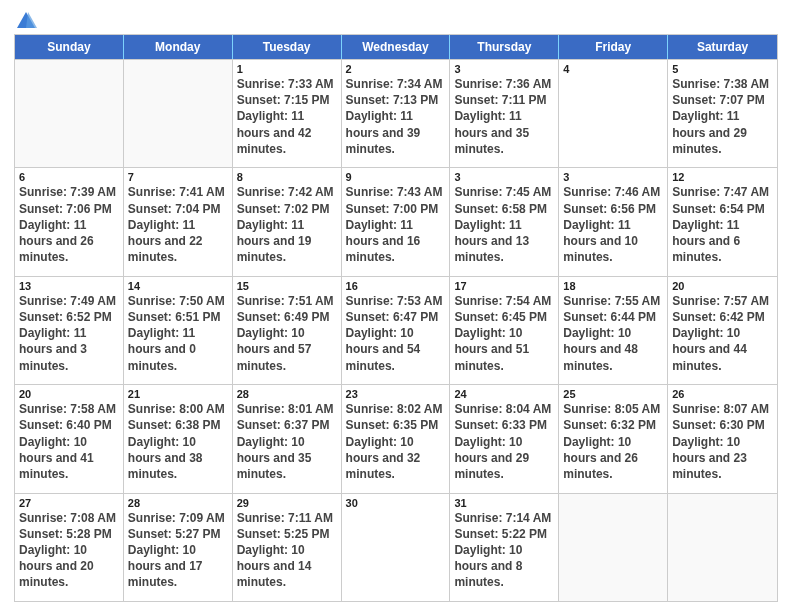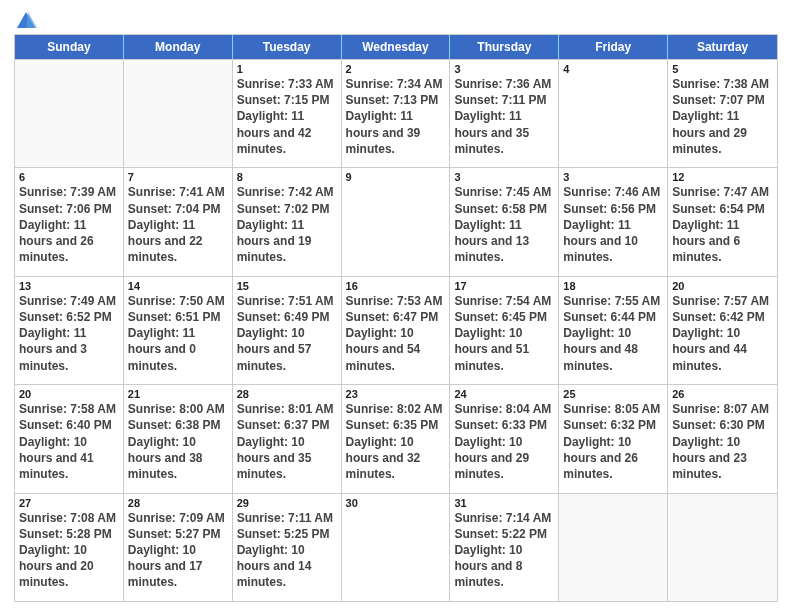--- a/index.html
+++ b/index.html
@@ -160,20 +160,21 @@
           <div class="cal-cell">
             <span class="day-num">7</span>
             <div class="cell-info">Sunrise: 7:41 AM<br>Sunset: 7:04 PM<br>Daylight: 11 hours and 22 minutes.</div>
           </div>
           <div class="cal-cell">
             <span class="day-num">8</span>
             <div class="cell-info">Sunrise: 7:42 AM<br>Sunset: 7:02 PM<br>Daylight: 11 hours and 19 minutes.</div>
           </div>
           <div class="cal-cell">
             <span class="day-num">9</span>
+            <div class="cell-info">Sunrise: 7:43 AM<br>Sunset: 7:00 PM<br>Daylight: 11 hours and 16 minutes.</div>
           </div>
           <div class="cal-cell">
             <span class="day-num">3</span>
             <div class="cell-info">Sunrise: 7:45 AM<br>Sunset: 6:58 PM<br>Daylight: 11 hours and 13 minutes.</div>
           </div>
           <div class="cal-cell">
             <span class="day-num">3</span>
             <div class="cell-info">Sunrise: 7:46 AM<br>Sunset: 6:56 PM<br>Daylight: 11 hours and 10 minutes.</div>
           </div>
           <div class="cal-cell">

